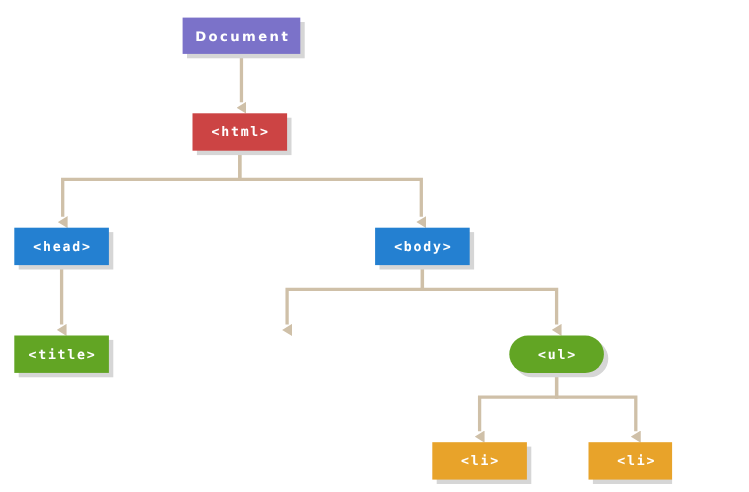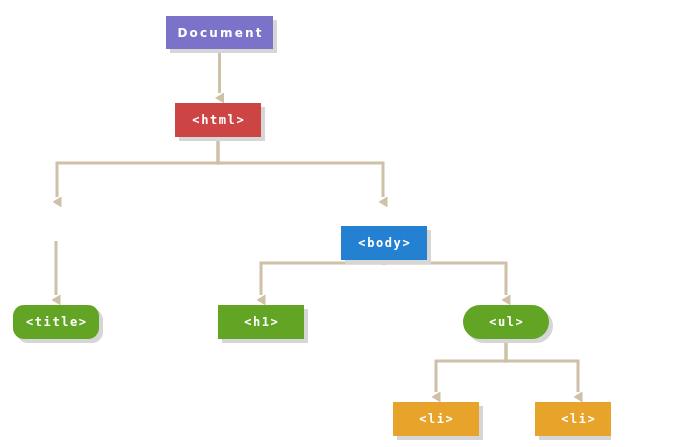--- a/index.html
+++ b/index.html
@@ -85,32 +85,32 @@
   </svg>
 
   <div class="node node-document" id="node-document" style="left: 166px; top: 16px; width: 107px; height: 33px; background: rgb(123, 114, 201); box-shadow: rgb(214, 214, 214) 4px 4px 0px 0px;">
     <span class="node-label">Document</span>
   </div>
 
   <div class="node" id="node-html" style="left: 175px; top: 103px; width: 86px; height: 34px; background: rgb(204, 68, 68); box-shadow: rgb(214, 214, 214) 4px 4px 0px 0px; align-items: center;">
     <span class="node-label">&lt;html&gt;</span>
   </div>
 
+  <div class="node" id="node-head" style="left: 13px; top: 207px; width: 86px; height: 34px; background: rgb(36, 128, 209); box-shadow: rgb(214, 214, 214) 4px 4px 0px 0px;">
+    <span class="node-label">&lt;head&gt;</span>
+  </div>
 
-  <div class="node" id="node-body" style="left: 341px; top: 207px; width: 86px; height: 34px; background: rgb(36, 128, 209); box-shadow: rgb(214, 214, 214) 4px 4px 0px 0px; margin-top: 19px;">
+  <div class="node" id="node-body" style="left: 341px; top: 207px; width: 86px; height: 34px; background: rgb(36, 128, 209); box-shadow: rgb(214, 214, 214) 4px 4px 0px 0px;">
     <span class="node-label">&lt;body&gt;</span>
   </div>
 
-  <div class="node" id="node-title" style="left: 13px; top: 305px; width: 86px; height: 34px; background: rgb(98, 165, 36); box-shadow: rgb(214, 214, 214) 4px 4px 0px 0px; border-radius: 11px;">
+  <div class="node" id="node-title" style="left: 13px; top: 305px; width: 86px; height: 34px; background: rgb(98, 165, 36); box-shadow: rgb(214, 214, 214) 4px 4px 0px 0px;">
     <span class="node-label">&lt;title&gt;</span>
   </div>
 
-  <div class="node" id="node-h1" style="left: 218px; top: 305px; width: 86px; height: 34px; background: rgb(98, 165, 36); box-shadow: rgb(214, 214, 214) 4px 4px 0px 0px;">
-    <span class="node-label">&lt;h1&gt;</span>
-  </div>
 
   <div class="node" id="node-ul" style="left: 463px; top: 305px; width: 86px; height: 34px; background: rgb(98, 165, 36); box-shadow: rgb(214, 214, 214) 4px 4px 0px 0px; border-radius: 17px;">
     <span class="node-label">&lt;ul&gt;</span>
   </div>
 
   <div class="node" id="node-li-1" style="left: 393px; top: 402px; width: 86px; height: 34px; background: rgb(232, 163, 42); box-shadow: rgb(214, 214, 214) 4px 4px 0px 0px;">
     <span class="node-label">&lt;li&gt;</span>
   </div>
 
   <div class="node" id="node-li-2" style="left: 535px; top: 402px; width: 86px; height: 34px; background: rgb(232, 163, 42); box-shadow: rgb(214, 214, 214) 4px 4px 0px 0px;">

